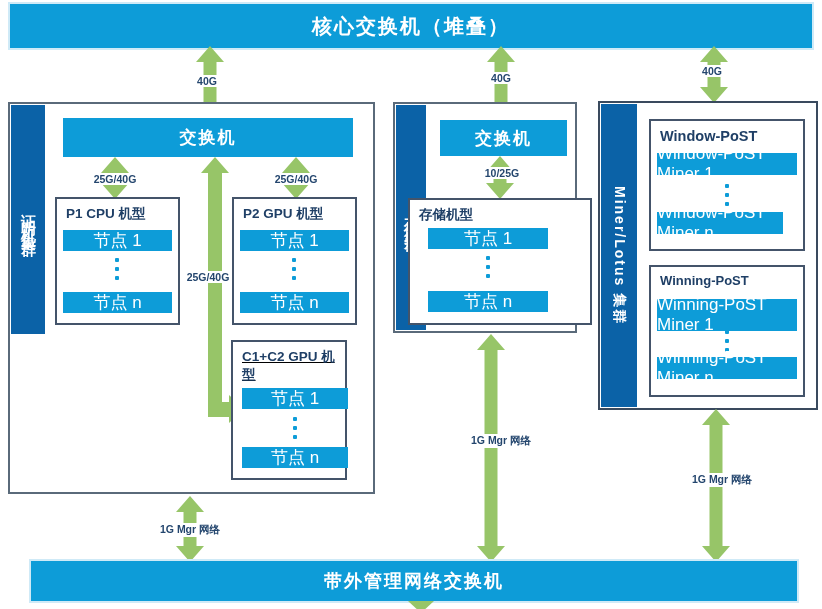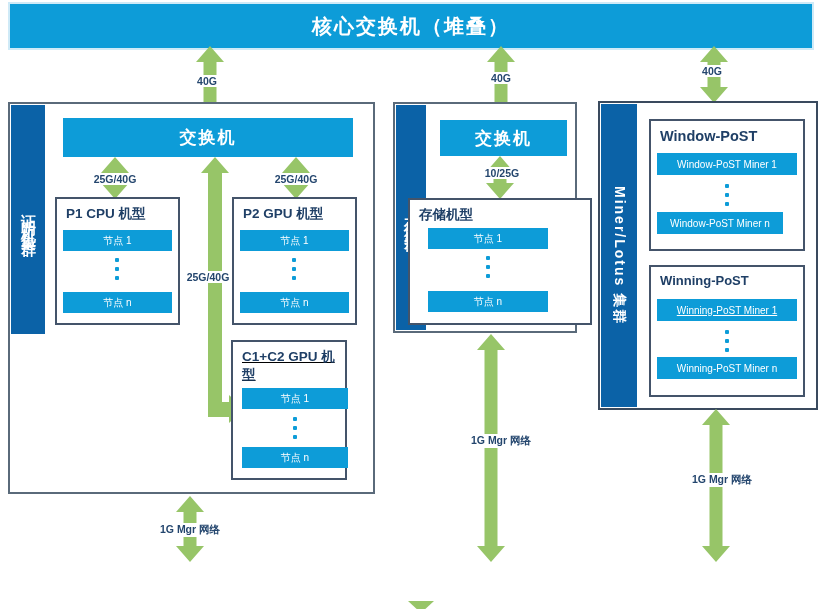--- a/index.html
+++ b/index.html
@@ -29,21 +29,21 @@
         writing-mode:vertical-rl;}
   .side.upright{text-orientation:upright;font-size:15px;letter-spacing:7px;}
   .side.sideways{text-orientation:sideways;font-size:14px;letter-spacing:2px;}
 
   .swbar{position:absolute;background:var(--blue);color:#fff;font-weight:bold;font-size:17px;
          display:flex;align-items:center;justify-content:center;letter-spacing:2px;}
 
   .mbox{position:absolute;background:#fff;border:2px solid var(--border-inner);}
   .mbox .mtitle{padding:6px 0 0 9px;font-weight:bold;font-size:13.5px;color:var(--title);line-height:1.3;}
 
-  .node{position:absolute;background:var(--blue);color:#fff;font-size:10px;
+  .node{position:absolute;background:var(--blue);color:#fff;font-size:17px;
         display:flex;align-items:center;justify-content:center;}
 
   .dots{position:absolute;display:flex;flex-direction:column;gap:5px;}
   .dots i{width:4px;height:4px;border-radius:1px;background:var(--blue);}
 
   
   .av{position:absolute;width:28px;}
   .av .shaft{position:absolute;left:50%;transform:translateX(-50%);width:13px;top:13px;bottom:13px;background:var(--green);}
   .av .head{position:absolute;left:50%;transform:translateX(-50%);width:0;height:0;
             border-left:14px solid transparent;border-right:14px solid transparent;}
@@ -187,21 +187,21 @@
   <div class="dots" style="left:725px;top:184px;">
       <i></i>
       <i></i>
       <i></i>
     </div>
   <div class="node" style="left:657px;top:212px;width:126px;height:22px;">Window-PoST Miner n</div>
 
   <div class="mbox" style="left:649px;top:265px;width:156px;height:132px;">
     <div class="mtitle" style="font-size:13px;">Winning-PoST</div>
   </div>
-  <div class="node" style="left:657px;top:299px;width:140px;height:22px;text-decoration:underline;">Winning-PoST Miner 1</div>
+  <div class="node" style="left:657px;top:299px;width:140px;height:32px;">Winning-PoST Miner 1</div>
   <div class="dots" style="left:725px;top:330px;">
       <i></i>
       <i></i>
       <i></i>
     </div>
   <div class="node" style="left:657px;top:357px;width:140px;height:22px;">Winning-PoST Miner n</div>
 
   <div class="av" style="left:176px;top:496px;height:66px;">
     <i class="head up"></i>
     <i class="shaft"></i>
@@ -216,16 +216,19 @@
   </div>
   <span class="alabel" style="left:501px;top:441px;">1G Mgr 网络</span>
 
   <div class="av" style="left:702px;top:409px;height:153px;">
     <i class="head up"></i>
     <i class="shaft"></i>
     <i class="head down"></i>
   </div>
   <span class="alabel" style="left:722px;top:480px;">1G Mgr 网络</span>
 
+  <div class="bar bottom">
+    <span>带外管理网络交换机</span>
+  </div>
 
   <i class="stub" style="left:408px;top:601px;"></i>
 
 </div>
 
 </body></html>

